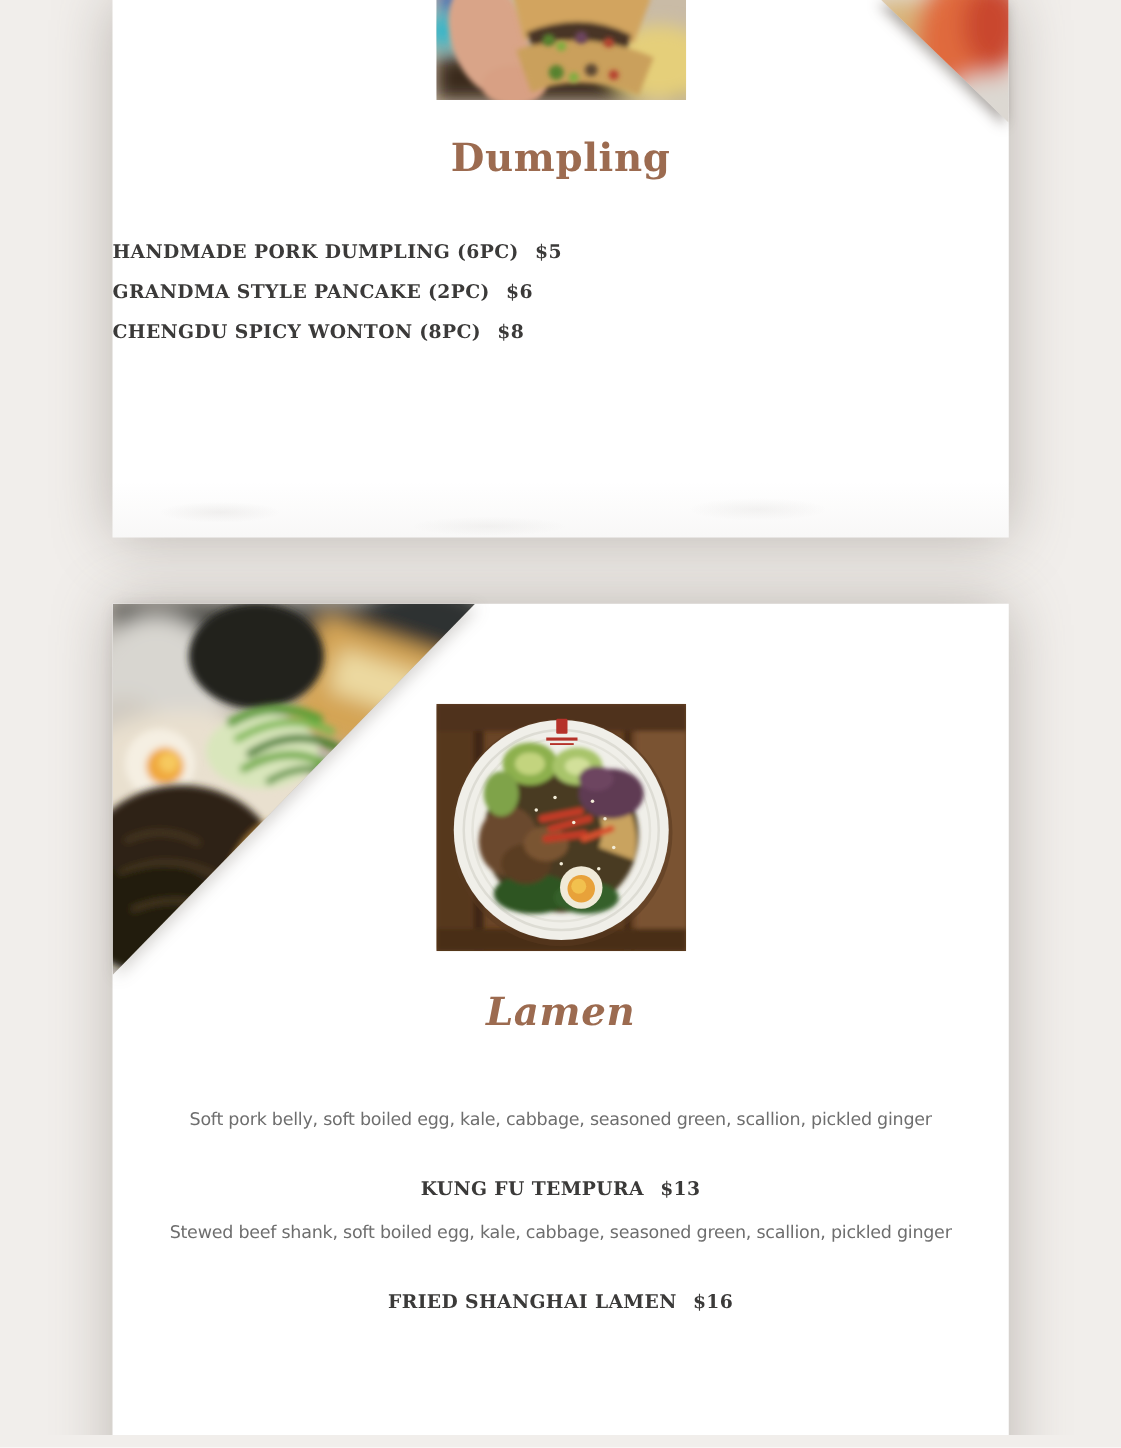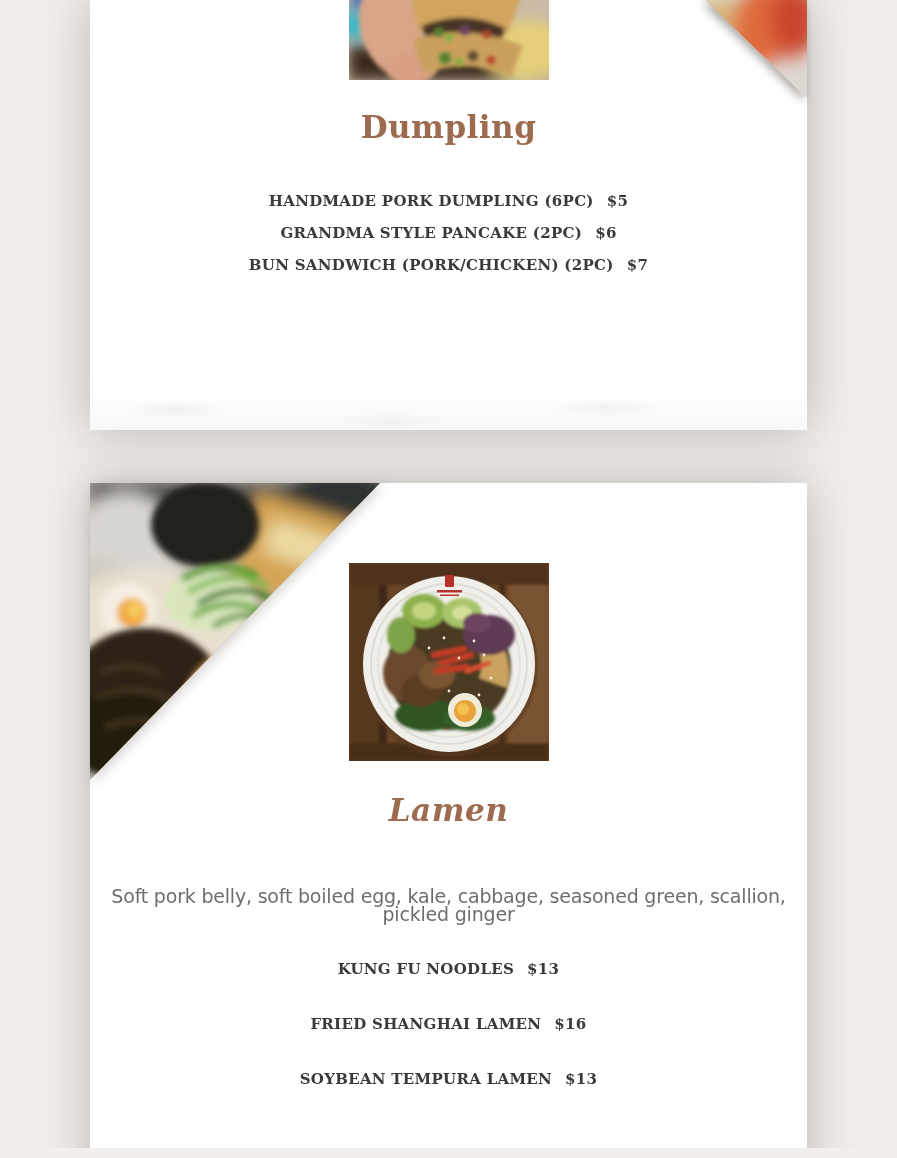--- a/index.html
+++ b/index.html
@@ -26,31 +26,31 @@
              clip-path:polygon(0 0,290px 0,0 297px);}
 
   
   .section-title{position:absolute;left:0;width:100%;text-align:center;margin:0;
                  font-family:"DejaVu Serif",serif;font-weight:700;font-size:31px;line-height:31px;
                  color:#9c6b50;letter-spacing:.5px;}
   .card1 .section-title{top:112px;}
   .card2 .section-title{top:312px;font-style:italic;}
 
   .menu-simple{position:absolute;top:185px;left:0;width:100%;margin:0;padding:0;list-style:none;
-               text-align:center;}
+               }
   .menu-simple li{line-height:32px;}
   .item-name,.item-price{font-family:"DejaVu Serif",serif;font-weight:700;font-size:15px;
                          color:#3b3a39;letter-spacing:.3px;}
   .item-price{margin-left:13px;}
 
   .dishes{position:absolute;top:387px;left:0;width:100%;text-align:center;}
   .dish{margin-bottom:37px;}
   .dish-row{line-height:18px;}
   .dish-desc{margin-top:17px;line-height:18px;font-family:"DejaVu Sans",sans-serif;
-             font-size:19px;color:#6e6e6e;letter-spacing:-0.2px;}
+             font-size:14px;color:#6e6e6e;letter-spacing:-0.2px;}
 
   
   .card1::after{content:"";position:absolute;left:0;right:0;bottom:0;height:45px;
     background:
       radial-gradient(70px 12px at 12% 55%,rgba(90,80,70,0.07),transparent 70%),
       radial-gradient(90px 11px at 42% 80%,rgba(90,80,70,0.05),transparent 70%),
       radial-gradient(80px 13px at 72% 50%,rgba(90,80,70,0.06),transparent 70%),
       linear-gradient(to bottom,rgba(0,0,0,0) ,rgba(120,110,100,0.05));}
 </style>
 </head>
@@ -140,21 +140,21 @@
     <h2 class="section-title">Dumpling</h2>
 
     <ul class="menu-simple">
       <li>
         <span class="item-name">HANDMADE PORK DUMPLING (6PC)</span><span class="item-price">$5</span>
       </li>
       <li>
         <span class="item-name">GRANDMA STYLE PANCAKE (2PC)</span><span class="item-price">$6</span>
       </li>
       <li>
-        <span class="item-name">BUN SANDWICH (PORK/CHICKEN) (2PC)</span><span class="item-price">$7</span>
+        <span class="item-name">CHENGDU SPICY WONTON (8PC)</span><span class="item-price">$8</span>
       </li>
     </ul>
   </section>
 
   <section class="card card2">
 
     <div class="diag-wrap">
       <div class="diag-clip">
         <svg viewBox="0 0 290 297" preserveAspectRatio="none" aria-hidden="true">
           <defs>
@@ -270,29 +270,25 @@
     </div>
 
     <h2 class="section-title">Lamen</h2>
 
     <div class="dishes">
       <div class="dish">
         <div class="dish-desc">Soft pork belly, soft boiled egg, kale, cabbage, seasoned green, scallion, pickled ginger</div>
       </div>
       <div class="dish">
         <div class="dish-row">
-          <span class="item-name">KUNG FU NOODLES</span><span class="item-price">$13</span>
+          <span class="item-name">KUNG FU TEMPURA</span><span class="item-price">$13</span>
         </div>
+        <div class="dish-desc">Stewed beef shank, soft boiled egg, kale, cabbage, seasoned green, scallion, pickled ginger</div>
       </div>
       <div class="dish">
         <div class="dish-row">
           <span class="item-name">FRIED SHANGHAI LAMEN</span><span class="item-price">$16</span>
         </div>
       </div>
-      <div class="dish">
-        <div class="dish-row">
-          <span class="item-name">SOYBEAN TEMPURA LAMEN</span><span class="item-price">$13</span>
-        </div>
-      </div>
     </div>
   </section>
 
 </div>
 
 </body></html>

